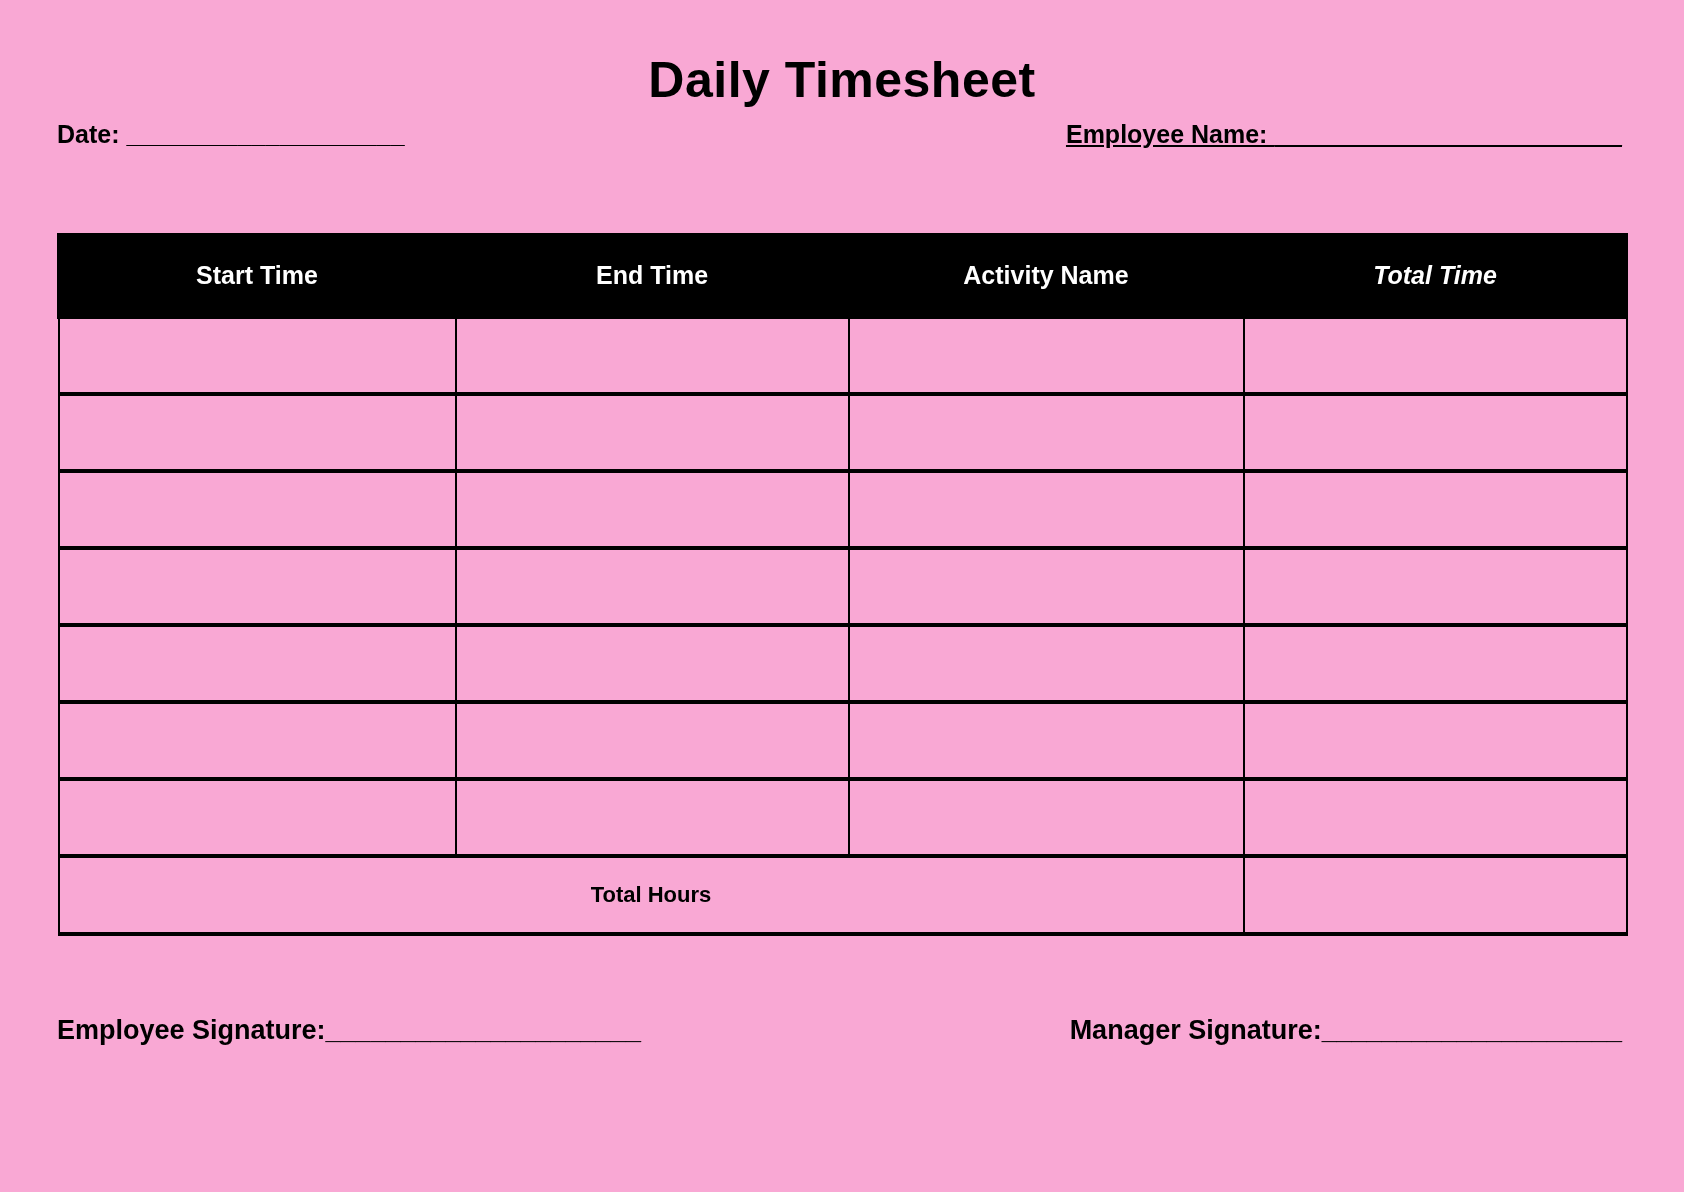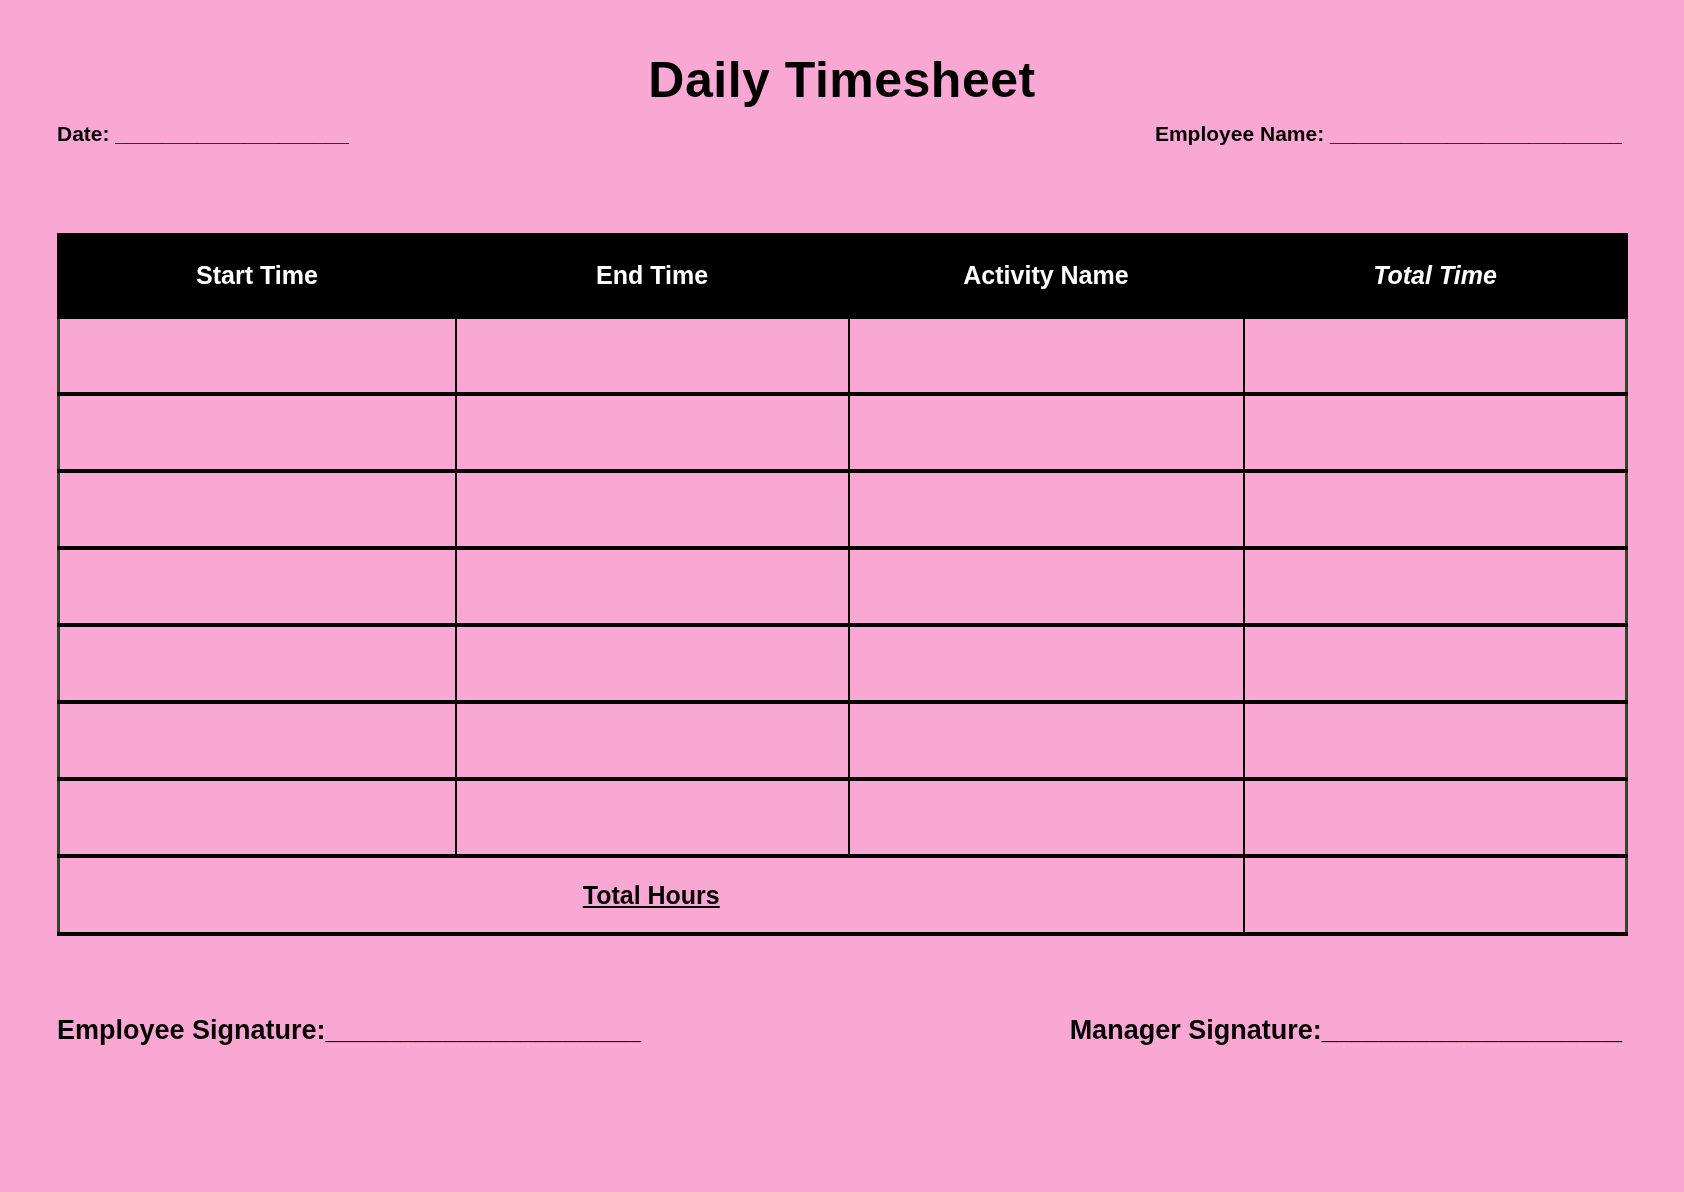--- a/index.html
+++ b/index.html
@@ -23,59 +23,58 @@
     width: 100%;
     height: 60px;
     line-height: 60px;
     text-align: center;
     font-size: 50px;
     font-weight: bold;
     letter-spacing: 0.5px;
   }
   .field-row {
     position: absolute;
-    font-size: 21px;
+    font-size: 25px;
     font-weight: bold;
     line-height: 30px;
     white-space: nowrap;
   }
   .field-left   { left: 57px; }
-  .field-right  { right: 62px; }
+  .field-right  { right: 62px; text-decoration: underline; }
   .row-1 { top: 119px; }
   .row-2 { top: 183px; }
   .fill-line {
     font-weight: bold;
     letter-spacing: 0;
   }
   table.timesheet {
     position: absolute;
     left: 57px;
     top: 233px;
     width: 1568px;
     border-collapse: collapse;
     table-layout: fixed;
-    border: 3px solid #14532d;
+    border: 1px solid #14532d;
   }
   table.timesheet th {
     height: 77px;
     font-size: 25px;
     font-weight: bold;
     text-align: center;
     vertical-align: middle;
     border: 3px solid #000000;
   }
   table.timesheet td {
     height: 71px;
     border-left: 2px solid #000000;
     border-right: 2px solid #000000;
     border-top: 4px solid #000000;
     border-bottom: 4px solid #000000;
-    font-size: 25px;
+    font-size: 22px;
     vertical-align: middle;
-    text-decoration: underline;
   }
   table.timesheet tr.total-row td {
     height: 72px;
   }
   .total-label-cell {
     text-align: center;
     font-weight: bold;
   }
   .sig-row {
     position: absolute;

